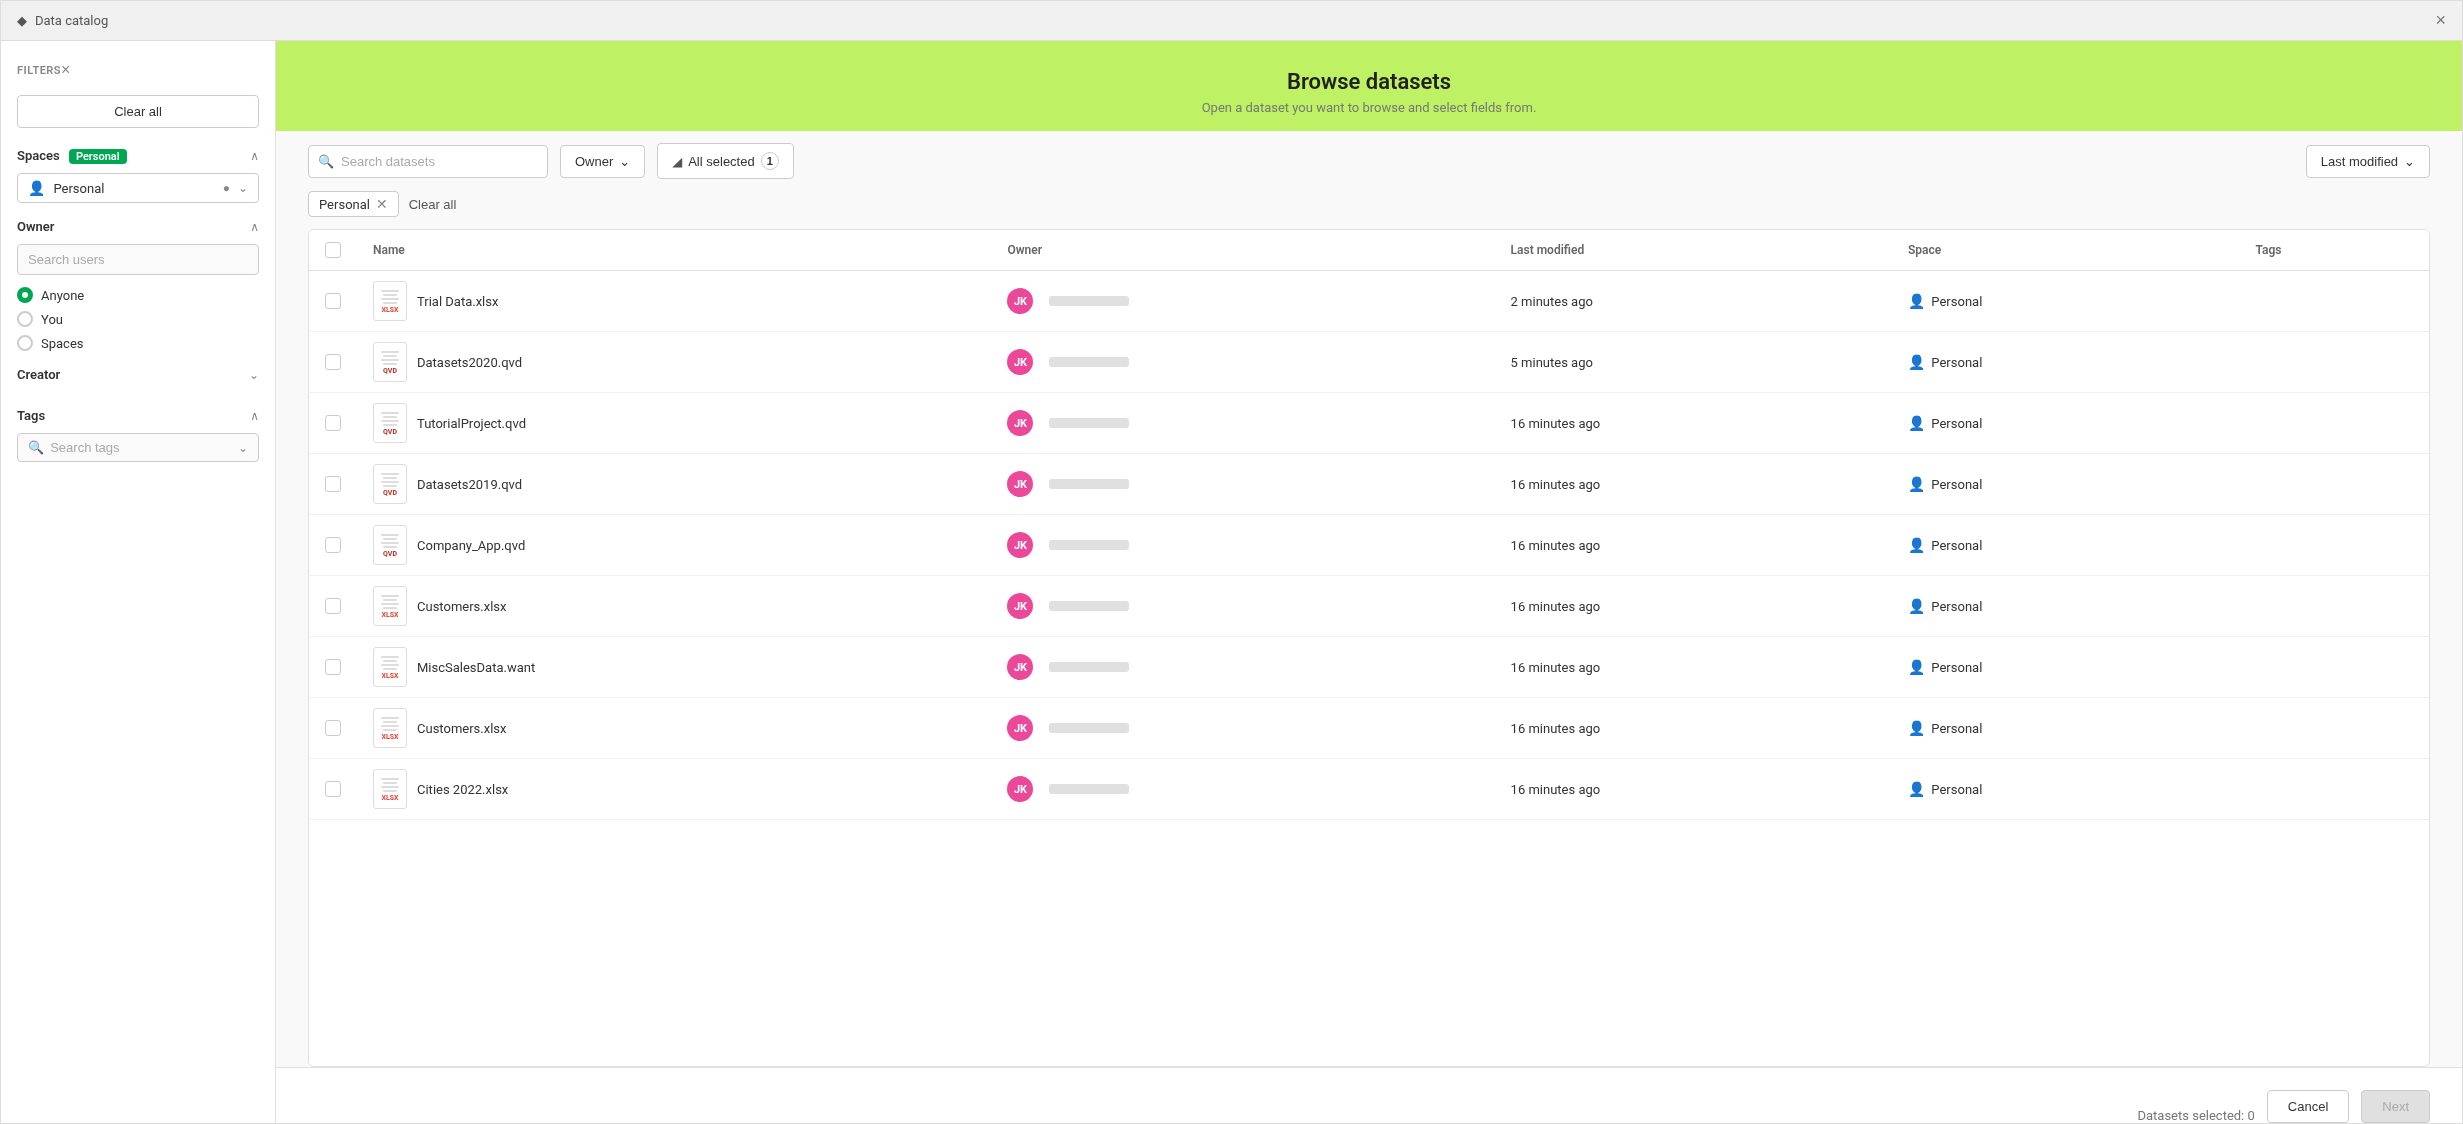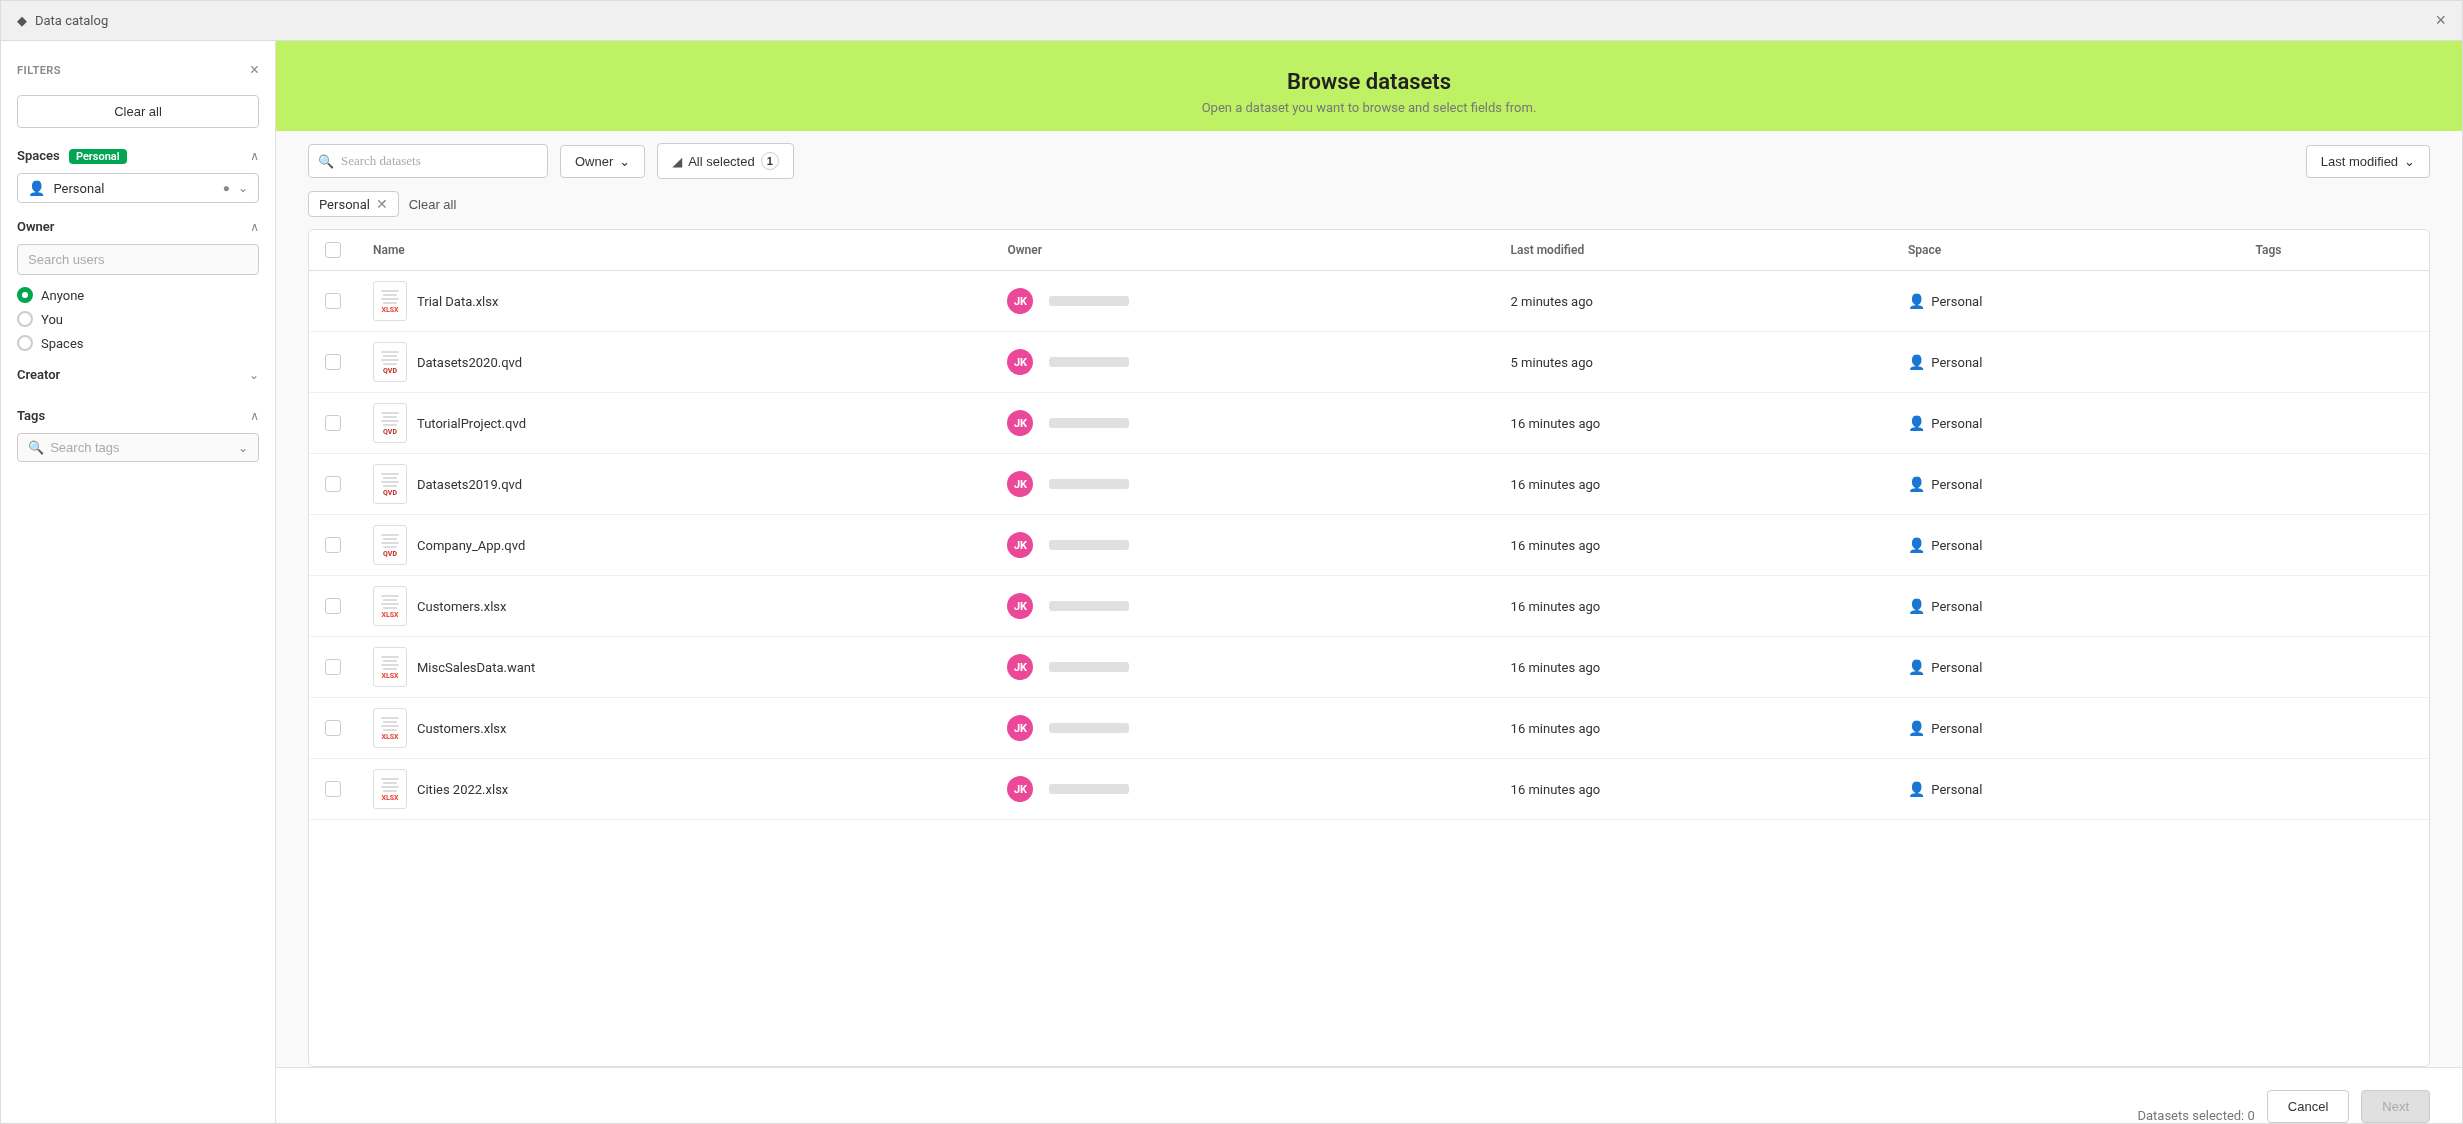--- a/index.html
+++ b/index.html
@@ -8,21 +8,21 @@
     .app-window { width: 2463px; height: 1124px; background: #fff; display: flex; flex-direction: column; border: 1px solid #ddd; overflow: hidden; }
 
     .title-bar { height: 40px; background: #f0f0f0; display: flex; align-items: center; justify-content: space-between; padding: 0 16px; border-bottom: 1px solid #ddd; flex-shrink: 0; }
     .title-bar-left { display: flex; align-items: center; gap: 8px; font-size: 13px; color: #555; }
     .title-bar-close { font-size: 18px; color: #777; cursor: pointer; background: none; border: none; }
 
     .main-layout { display: flex; flex: 1; overflow: hidden; }
 
     
     .sidebar { width: 275px; background: #fff; border-right: 1px solid #e0e0e0; display: flex; flex-direction: column; padding: 20px 16px; flex-shrink: 0; overflow-y: auto; }
-    .sidebar-header { display: flex; align-items: center; justify-content: space-between; margin-bottom: 16px; }
+    .sidebar-header { display: flex; align-items: center; justify-content: flex-start; margin-bottom: 16px; }
     .sidebar-title { font-size: 11px; font-weight: 600; text-transform: uppercase; color: #888; letter-spacing: 0.5px; }
     .sidebar-close-btn { background: none; border: none; font-size: 16px; color: #888; cursor: pointer; }
 
     .clear-all-btn { width: 100%; padding: 8px; border: 1px solid #ccc; background: #fff; border-radius: 4px; font-size: 13px; color: #333; cursor: pointer; margin-bottom: 20px; }
 
     .filter-section { margin-bottom: 16px; }
     .filter-section-header { display: flex; align-items: center; justify-content: space-between; margin-bottom: 10px; cursor: pointer; }
     .filter-section-title { font-size: 13px; font-weight: 600; color: #333; }
     .filter-section-badge { background: #00a651; color: #fff; border-radius: 4px; padding: 1px 7px; font-size: 11px; font-weight: 600; margin-left: 6px; }
     .chevron-icon { font-size: 12px; color: #888; }
@@ -50,21 +50,21 @@
 
     
     .content { flex: 1; display: flex; flex-direction: column; background: #f9f9f9; overflow: hidden; }
 
     .content-header { padding: 28px 32px 16px; background: #bef264; text-align: center; }
     .browse-title { font-size: 22px; font-weight: 600; color: #222; margin-bottom: 6px; }
     .browse-subtitle { font-size: 13px; color: #777; }
 
     .toolbar { display: flex; align-items: center; gap: 12px; padding: 12px 32px; background: #f9f9f9; }
     .search-datasets-wrap { position: relative; }
-    .search-datasets-wrap input { padding: 8px 12px 8px 32px; border: 1px solid #ccc; border-radius: 4px; font-size: 13px; background: #fff; width: 240px; font-family: Liberation Serif, serif; }
+    .search-datasets-wrap input { padding: 8px 12px 8px 32px; border: 1px solid #ccc; border-radius: 4px; font-size: 13px; background: #fff; width: 240px; }
     .search-datasets-wrap input::placeholder { color: #aaa; }
     .search-icon-inside { position: absolute; left: 10px; top: 50%; transform: translateY(-50%); color: #aaa; font-size: 13px; }
 
     .owner-btn { display: flex; align-items: center; gap: 6px; padding: 8px 14px; border: 1px solid #ccc; border-radius: 4px; background: #fff; font-size: 13px; color: #333; cursor: pointer; }
     .all-filters-btn { display: flex; align-items: center; gap: 6px; padding: 8px 14px; border: 1px solid #ccc; border-radius: 4px; background: #fff; font-size: 13px; color: #333; cursor: pointer; }
     .filter-icon { color: #555; font-size: 13px; }
     .filter-badge { background: #fff; border: 1px solid #ccc; border-radius: 50%; width: 18px; height: 18px; display: flex; align-items: center; justify-content: center; font-size: 11px; font-weight: 600; }
 
     .sort-btn { margin-left: auto; display: flex; align-items: center; gap: 6px; padding: 8px 14px; border: 1px solid #ccc; border-radius: 4px; background: #fff; font-size: 13px; color: #333; cursor: pointer; }
 

